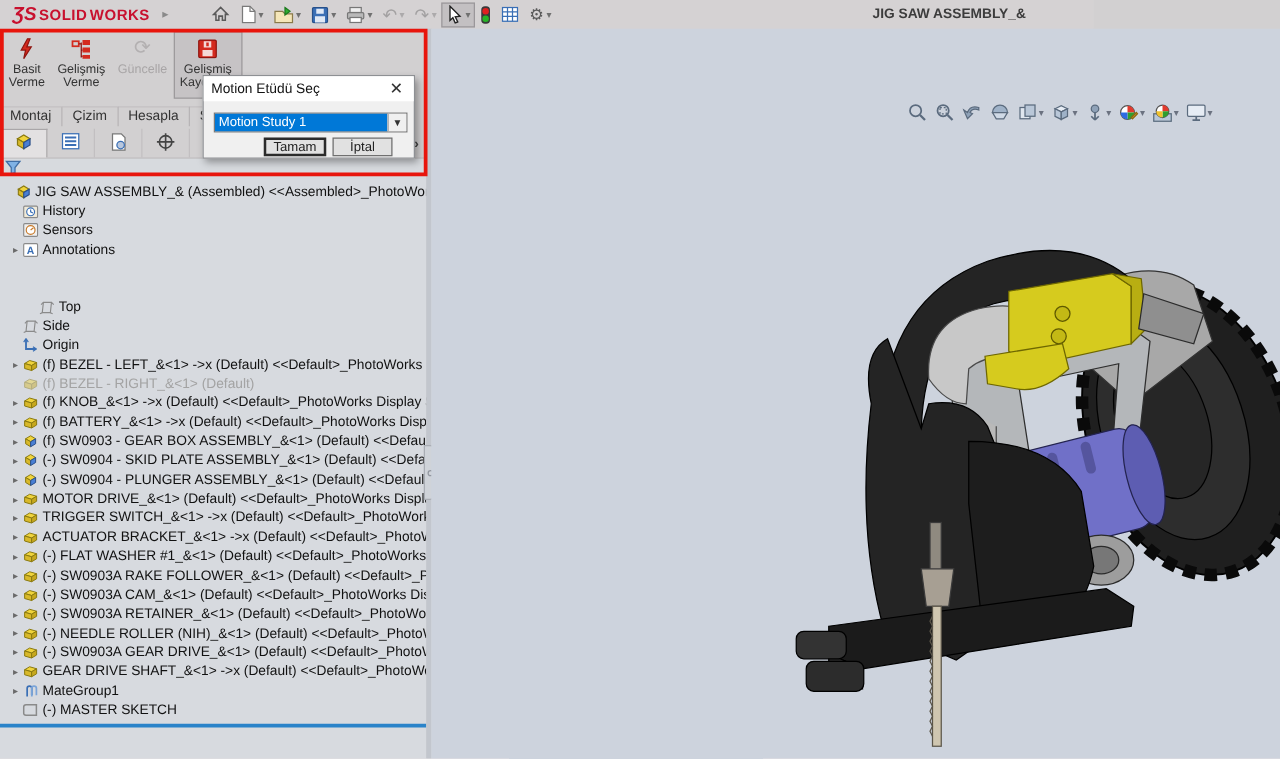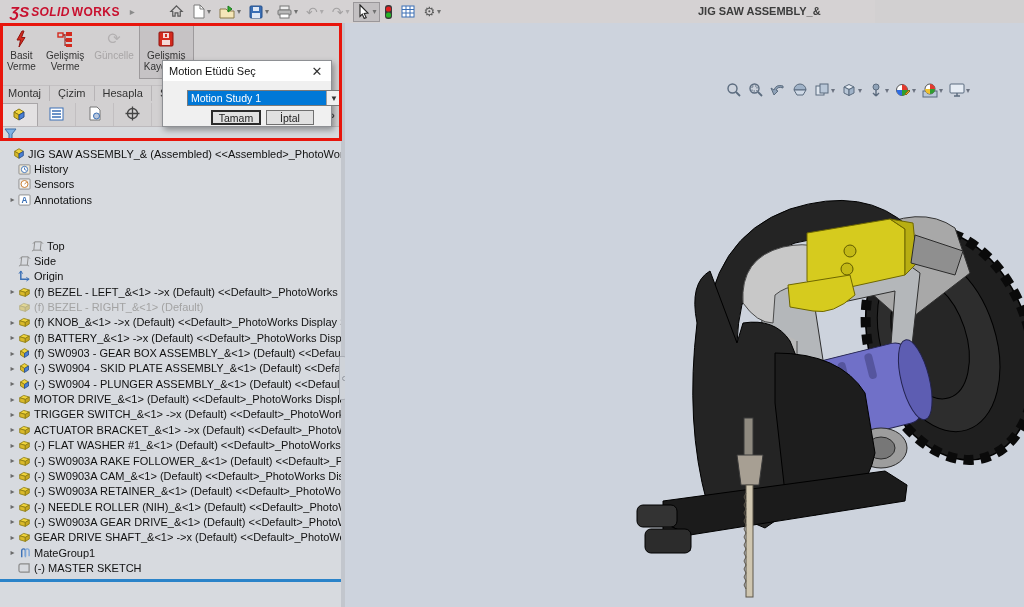--- a/index.html
+++ b/index.html
@@ -5,21 +5,21 @@
   * { margin:0; padding:0; box-sizing:border-box; }
   html,body { width:1024px; height:607px; overflow:hidden; }
   body { font-family:"Liberation Sans","DejaVu Sans",sans-serif; font-size:11px; color:#222; }
   #app { position:relative; width:1024px; height:607px; background:#d2d0d1; overflow:hidden; }
 
   
   #titlebar { position:absolute; left:0; top:0; width:875px; height:23px; background:#d5d2d3;
               display:flex; align-items:center; }
   #brand { display:flex; align-items:center; gap:2px; padding-left:10px; white-space:nowrap; }
   #brand .mark { color:#c8102e; font-weight:bold; font-style:italic; font-size:15px; }
-  #brand .bold { color:#c8102e; font-weight:bold; letter-spacing:.4px; font-size:12px;font-style:italic; }
+  #brand .bold { color:#c8102e; font-weight:bold; letter-spacing:.4px; font-size:12px; }
   #brand .light{ color:#c8102e; font-weight:bold; letter-spacing:.4px; font-size:12px; }
   #brand .flyout { color:#8a8a8a; font-size:10px; margin-left:8px; }
   #quick-access { display:flex; align-items:center; margin-left:30px; }
   .qa-btn { display:flex; align-items:center; height:20px; padding:0 3px; border:1px solid transparent; }
   .qa-btn.pressed { background:#c3c0c2; border:1px solid #9a979a; }
   .qa-btn.disabled { opacity:.4; }
   .qa-btn svg, .qa-btn .glyph { display:block; }
   .glyph { font-size:14px; line-height:14px; color:#5a5a5a; }
   .dd { color:#707070; font-size:8px; margin-left:2px; }
   #window-title { position:absolute; left:698px; top:5px; color:#3c3c3c; font-size:11px; white-space:nowrap;font-weight:bold; }
@@ -73,21 +73,21 @@
   .hud-btn svg { display:block; }
   .hud-dd { color:#6b7280; font-size:8px; margin-left:1px; }
 
   
   #dialog { position:absolute; left:162px; top:60px; width:170px; height:67px; background:#f0f0f0;
             border:1px solid #8e9094; box-shadow:2px 3px 6px rgba(0,0,0,.35); z-index:40; }
   #dialog-title { height:20px; background:#ffffff; display:flex; align-items:center; padding:0 6px;
                   font-size:11px; color:#111; }
   #dialog-close { margin-left:auto; color:#333; font-size:13px; width:16px; text-align:center; }
   #dialog-combo { position:absolute; left:8px; top:29px; width:155px; height:16px; background:#fff;
-                  border:1px solid #7a7a7a; display:flex;margin-left:16px; }
+                  border:1px solid #7a7a7a; display:flex; }
   #combo-value { flex:1; background:#0078d7; color:#fff; font-size:10.5px; padding:1px 3px; white-space:nowrap; overflow:hidden; }
   #combo-arrow { width:15px; background:#f0f0f0; border-left:1px solid #a0a0a0; color:#333; font-size:8px;
                  display:flex; align-items:center; justify-content:center; }
   .dlg-btn { position:absolute; top:49px; height:15px; background:#e1e1e1; border:1px solid #707070;
              font-size:10.5px; display:flex; align-items:center; justify-content:center; }
   #btn-ok { left:48px; width:50px; border:2px solid #2b2b2b; }
   #btn-cancel { left:103px; width:48px; }
 
   
   #annotation-box { position:absolute; left:0px; top:23px; width:342px; height:118px;

